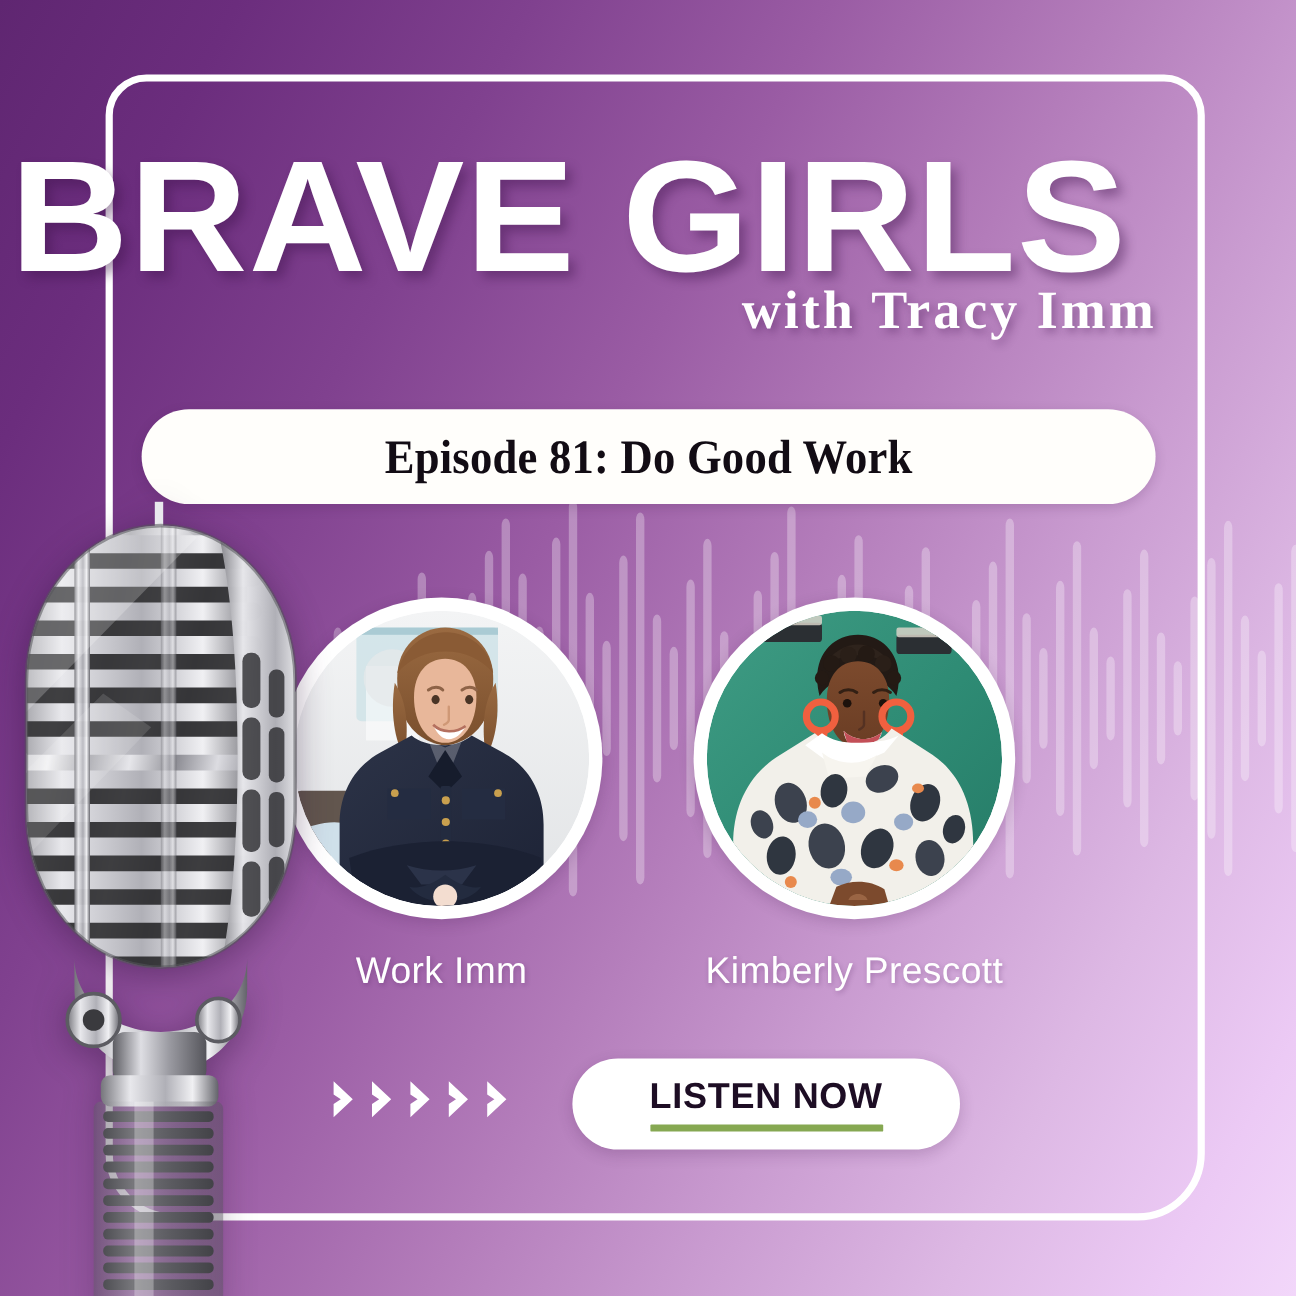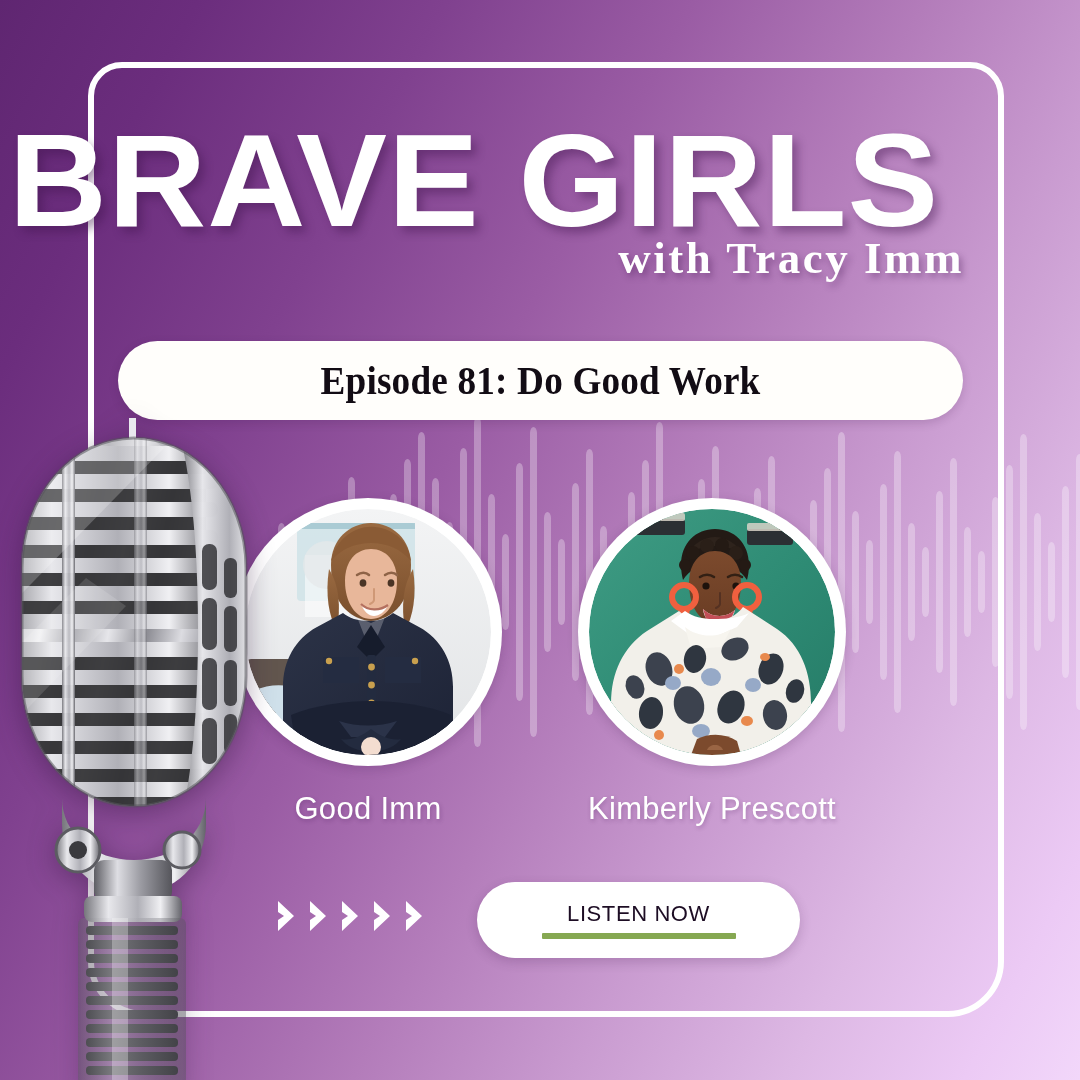--- a/index.html
+++ b/index.html
@@ -167,22 +167,22 @@
     background:#ffffff;
     border-radius:38px;
     display:flex; flex-direction:column;
     align-items:center; justify-content:center;
     z-index:5;
     box-shadow:0 4px 12px rgba(60,20,72,.20);
     cursor:pointer;
   }
   .listen .lbl{
     font-family:"Liberation Sans", sans-serif;
-    font-weight:400;
-    font-size:22px;
+    font-weight:700;
+    font-size:30px;
     letter-spacing:.6px;
     color:#1d0d24;
   }
   .listen .rule{
     margin-top:6px;
     width:194px; height:6px;
     background:#86a852;
     border-radius:1px;
   }
 </style>
@@ -320,21 +320,21 @@
               <circle cx="84" cy="152" r="3.2" fill="#c9a04e"></circle>
               <circle cx="170" cy="152" r="3.2" fill="#c9a04e"></circle>
               <path d="M46 206c24-10 56-14 80-14s56 4 80 14l-6 40H52z" fill="#1b2133"></path>
               <path d="M94 212c18 6 40 6 58 0l-12 16h-34z" fill="#2b3349"></path>
               <path d="M126 220c-10 8-22 12-30 10 8 10 22 14 30 10 8 4 22 0 30-10-8 2-20-2-30-10z" fill="#232b3f"></path>
               <circle cx="126" cy="238" r="10" fill="#f3ddd0"></circle>
             </g>
           </svg>
         </div>
       </div>
-      <div class="gname">Good Imm</div>
+      <div class="gname">Work Imm</div>
     </div>
 
     <div class="guest">
       <div class="avatar">
         <div class="photo">
           <svg viewBox="0 0 246 246" width="246" height="246">
             <defs>
               <clipPath id="cK">
                   <circle cx="123" cy="123" r="123"></circle>
                 </clipPath>

